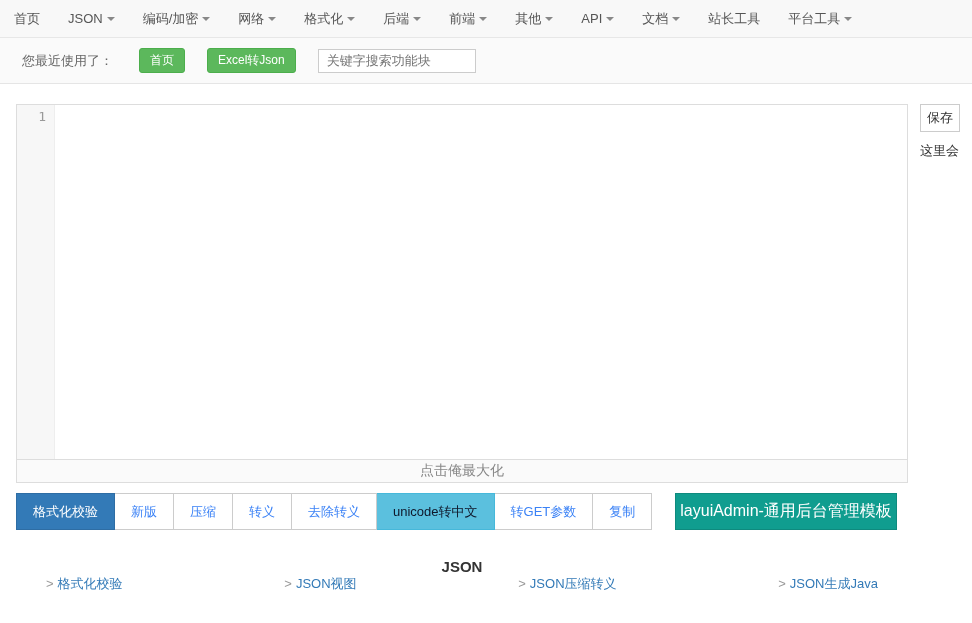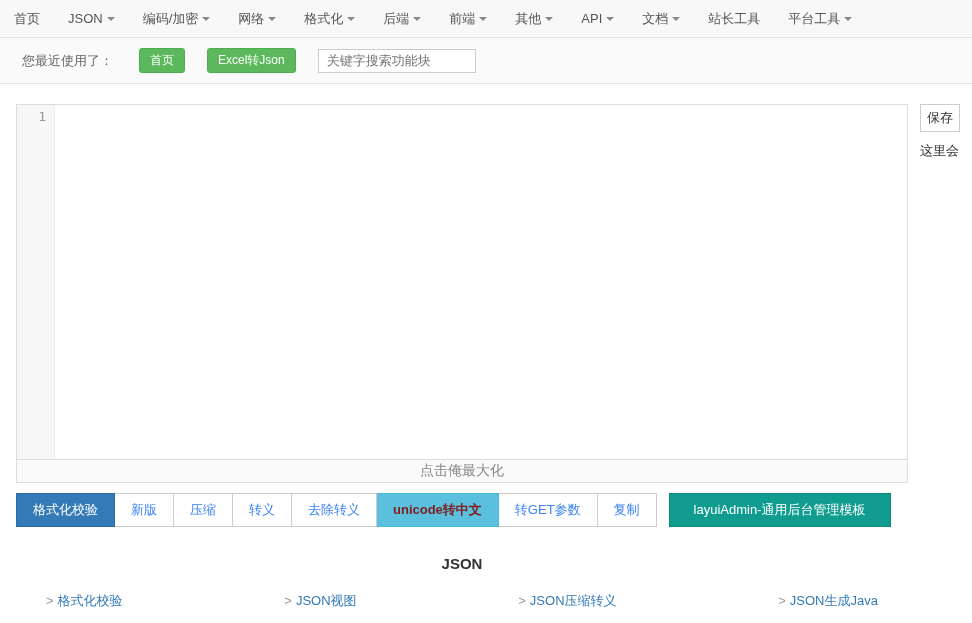--- a/index.html
+++ b/index.html
@@ -132,43 +132,42 @@
     }
     .btn + .btn { border-left: none; }
     .btn-primary {
       background: #337ab7;
       border-color: #2e6da4;
       color: #fff;
     }
     .btn-info {
       background: #5bc0de;
       border-color: #46b8da;
-      color: #7f1d1d;
-      font-weight: bold;
+      color: #0f172a;
     }
     .btn-teal {
       background: #109d8f;
       border: 1px solid #0e8a7e;
       color: #fff;
-      margin-left: 12px;
-      padding: 7px 24px;
-      font-size: 13px;
+      margin-left: 23px;
+      padding: 7px 4px;
+      font-size: 16px;
       cursor: pointer;
     }
     .section-title {
       text-align: center;
       font-weight: bold;
       font-size: 15px;
       color: #333;
       margin-top: 28px;
     }
     .links-row {
       display: flex;
       justify-content: space-between;
-      margin-top: 20px;
+      margin-top: 0;
       padding: 0 30px 0 30px;
       gap: 32px;
     }
     .link-item {
       color: #337ab7;
       font-size: 13px;
       cursor: pointer;
       white-space: nowrap;
     }
     .link-item .gt { color: #999; margin-right: 4px; }

